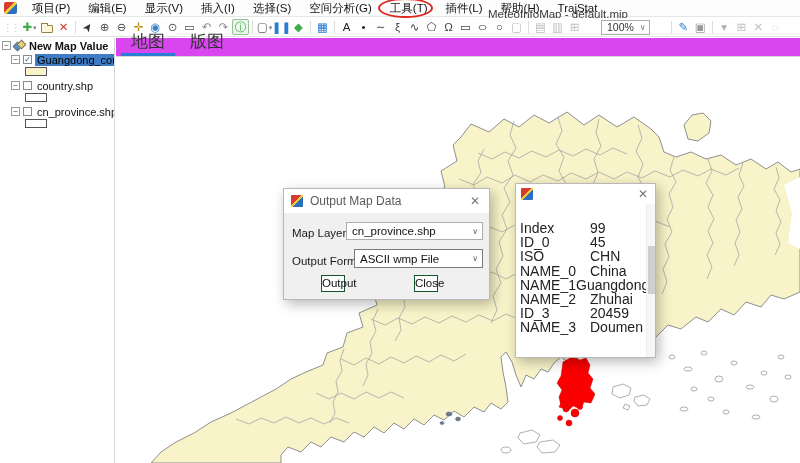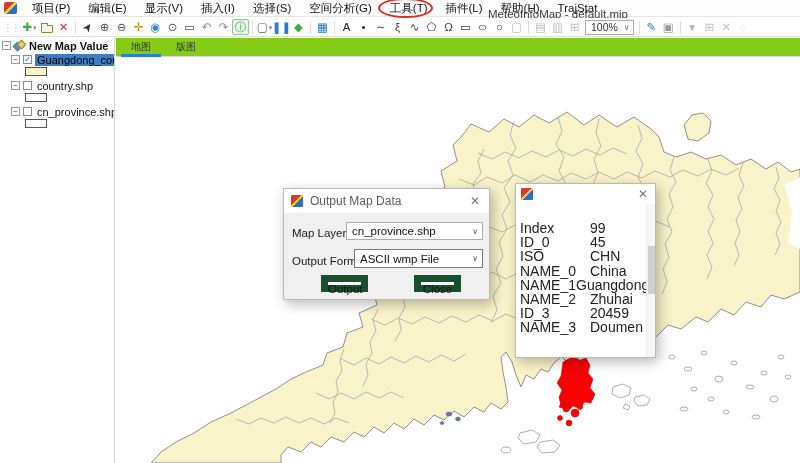--- a/index.html
+++ b/index.html
@@ -26,43 +26,43 @@
   .grip{color:#c9c9c9; font-size:10px; margin:0 2px; letter-spacing:-2px;}
   .tool{width:17px; height:16px; line-height:15px; text-align:center; font-size:11.5px; cursor:default;
     display:inline-flex; align-items:center; justify-content:center; position:relative;}
   .tool.selected{border:1px solid #93c493; background:#ecf6ec; border-radius:2px;}
   .tool .dd{font-size:7px; color:#888; margin-left:1px;}
   .tsep{width:1px; height:13px; background:#ddd; margin:0 3px; flex:0 0 auto;}
   .icon-folder{width:12px; height:8px; border:1px solid #96823a; border-radius:1px; position:relative; margin-top:3px; background:#fdf6dd;}
   .icon-folder::before{content:""; position:absolute; left:-1px; top:-3px; width:5px; height:2px;
     border:1px solid #96823a; border-bottom:none; background:#fdf6dd;}
   .zoom-combo{height:15px; border:1px solid #ababab; background:#fff; display:inline-flex; align-items:center;
-    font-size:10.5px; color:#333; padding:0 3px 0 5px; margin:0 2px;}
+    font-size:10.5px; color:#333; padding:0 3px 0 5px; margin:0 18px;}
   .zoom-combo .chev{color:#777; font-size:8px; margin-left:6px;}
 
   
   .legend{position:absolute; left:0; top:38px; width:115px; height:425px; background:#fff;
     border-right:1px solid #d9d9d9; font-size:11px; color:#111; overflow:hidden;}
   .trow{display:flex; align-items:center; height:13px; margin:1px 0 1px 2px; white-space:nowrap;}
   .expander{width:9px; height:9px; border:1px solid #9a9a9a; background:#fff; font-size:8px; line-height:7px;
     text-align:center; color:#444; flex:0 0 auto; margin-right:3px;}
   .layers-ic{width:12px; height:10px; position:relative; margin-right:3px; flex:0 0 auto;}
   .layers-ic i{position:absolute; width:7px; height:7px; transform:rotate(45deg); border:1px solid #777;}
   .layers-ic i:nth-child(1){left:0; top:2px; background:#4f8fd0;}
   .layers-ic i:nth-child(2){left:4px; top:0; background:#e8d26a;}
   .frame-label{font-weight:bold;}
   .chk{width:9px; height:9px; border:1px solid #8a8a8a; background:#fff; flex:0 0 auto; margin-right:3px;
     font-size:8px; line-height:8px; text-align:center; color:#1d5fae; font-weight:bold;}
   .lyr-name{padding:0 2px;}
   .lyr-row.selected .lyr-name{background:var(--hl); color:#000;}
   .swatch{width:22px; height:9px; border:1px solid #555; margin:1px 0 3px 25px;}
 
   
-  .tabbar{position:absolute; left:116px; top:38px; width:684px; height:19px; background:#84cc16;
-    border-bottom:1px solid #d8d8d8; display:flex; align-items:center; font-size:10px; color:#333;}
+  .tabbar{position:absolute; left:116px; top:38px; width:684px; height:19px; background:#d946ef;
+    border-bottom:1px solid #d8d8d8; display:flex; align-items:flex-end; font-size:17px; color:#333;}
   .tab{padding:2px 10px 3px 10px; margin-left:5px; cursor:default;}
   .tab.active{border-bottom:3px solid var(--accent); padding-bottom:0;}
 
   
   .map-canvas{position:absolute; left:116px; top:57px; width:684px; height:406px; background:#fff;}
   .land{fill:var(--map-fill); stroke:#8f8f8f; stroke-width:1;}
   .cline{fill:none; stroke:var(--map-stroke); stroke-width:0.8; stroke-linejoin:round;}
   .isl{fill:#fff; stroke:#9a9a9a; stroke-width:0.8;}
   .dk{fill:#6b7b8c; stroke:#5a6a7a; stroke-width:0.5;}
   .red{fill:var(--sel-red); stroke:#c00; stroke-width:0.5;}
@@ -72,21 +72,21 @@
   .dialog{position:absolute; background:#f0f0f0; border:1px solid #b9b9b9; box-shadow:3px 4px 12px rgba(0,0,0,.28);}
   .dlg-tb{height:24px; background:#fff; display:flex; align-items:center; padding:0 7px; font-size:12px; color:#5a5a5a;}
   .dlg-logo{width:12px; height:12px; margin-right:7px; border-radius:1px;
     background:linear-gradient(135deg,#d63b2f 0 42%,#f1c93c 42% 58%,#2a6fc0 58% 100%);}
   .dlg-close{margin-left:auto; color:#777; font-size:12px; cursor:default; padding:0 2px;}
   #output-dialog{left:283px; top:188px; width:207px; height:112px;}
   .od-row{position:absolute; left:8px; font-size:11.5px; color:#1a1a1a;}
   .combo{position:absolute; background:#fff; border:1px solid #adadad; display:flex; align-items:center;
     font-size:11.5px; color:#111; padding-left:5px;}
   .combo .chev{margin-left:auto; margin-right:4px; color:#666; font-size:8px;}
-  .btn{position:absolute; width:47px; height:17px; background:#fdfdfd; border:7px solid #14532d;
+  .btn{position:absolute; width:24px; height:17px; background:#fdfdfd; border:1px solid #14532d;
     font-size:11.5px; color:#111; text-align:center; line-height:15px; cursor:default;}
 
   #attr-dialog{left:515px; top:183px; width:141px; height:175px; background:#fff;}
   #attr-dialog .dlg-tb{height:20px; padding:0 5px;}
   .grid-head{display:flex; height:17px; border-bottom:1px solid #d9d9d9; font-size:11.5px; color:#222; align-items:center;}
   .grid-head .c1{width:70px; text-align:center; border-right:1px solid #e3e3e3; height:100%; line-height:17px;}
   .grid-head .c2{flex:1; text-align:center; line-height:17px;}
   .grid-body{position:absolute; left:0; top:37px; right:9px; bottom:0; overflow:hidden; font-size:14px; color:#222;}
   .grow{display:flex; height:14.2px; align-items:center;}
   .grow .f{width:74px; padding-left:4px; white-space:nowrap;}

